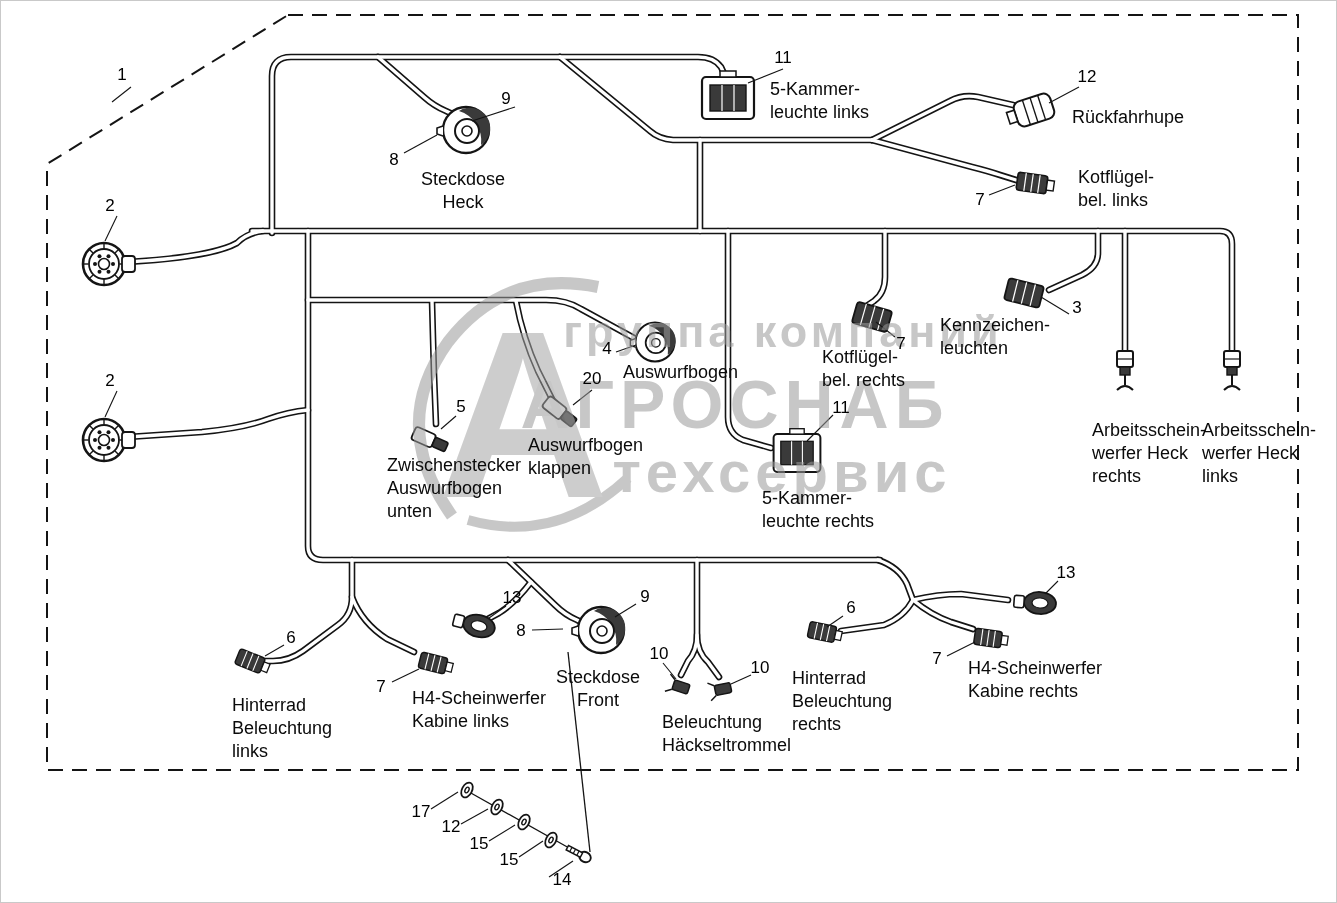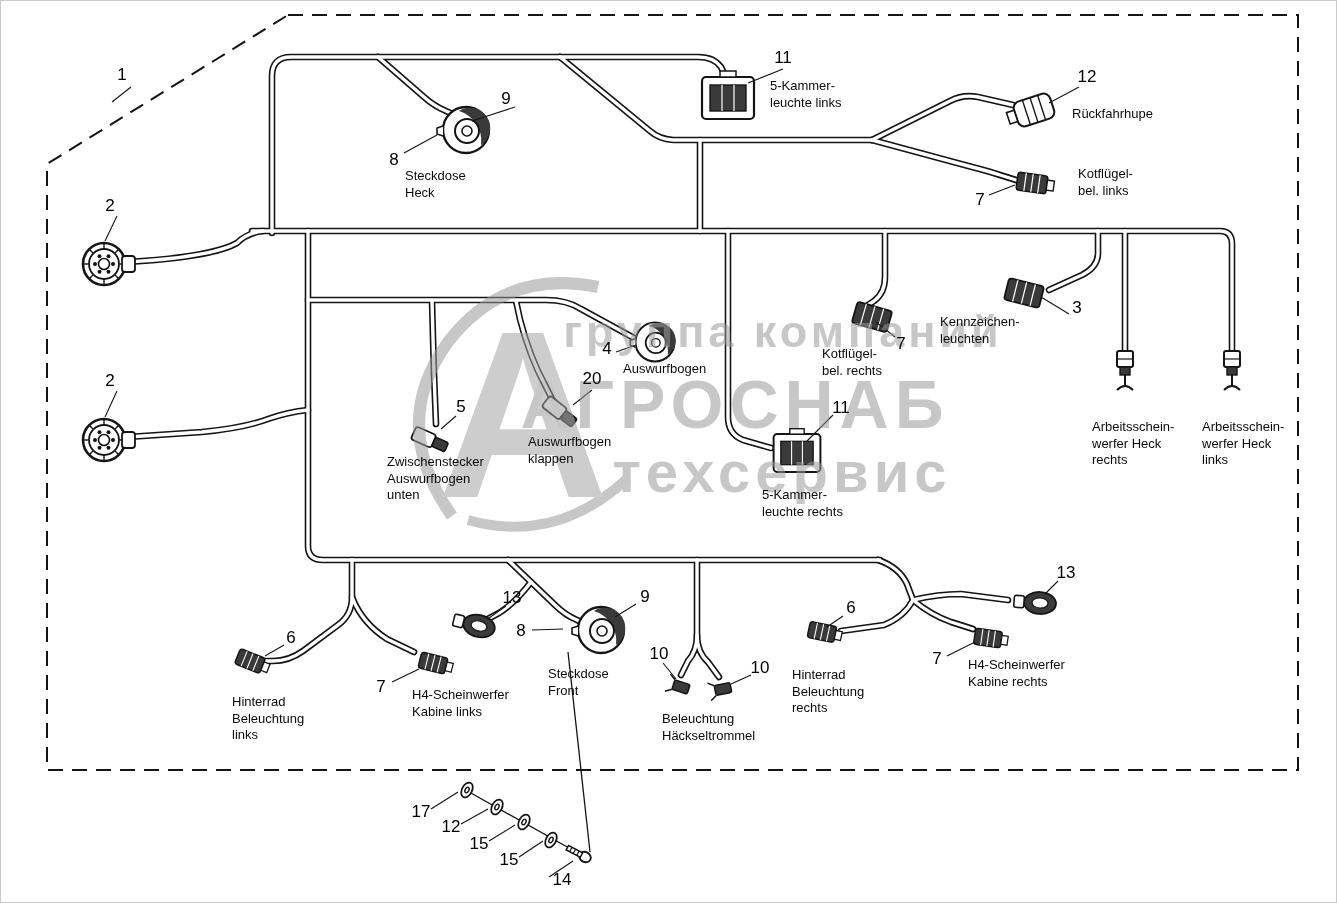--- a/index.html
+++ b/index.html
@@ -13,24 +13,24 @@
   .cable{fill:none;stroke:#141414;stroke-width:6.6;stroke-linejoin:round;stroke-linecap:round;}
   .core{fill:none;stroke:#ffffff;stroke-width:3.4;stroke-linejoin:round;stroke-linecap:round;}
   .thin{fill:none;stroke:#141414;stroke-width:1.3;}
   .leader{stroke:#141414;stroke-width:1.1;}
   .dash{fill:none;stroke:#141414;stroke-width:2;stroke-dasharray:15 9;}
   .num{
     position:absolute;transform:translate(-50%,-50%);
     font-size:17px;color:#000;white-space:nowrap;
   }
   .lbl{
-    position:absolute;font-size:13px;line-height:1.28;color:#0a0a0a;
+    position:absolute;font-size:18px;line-height:1.28;color:#0a0a0a;
     white-space:pre-line;
   }
-  .lbl.center{text-align:left;}
+  .lbl.center{text-align:center;}
 </style>
 </head>
 <body>
 
 <div class="stage">
 
 <svg width="1337" height="903" viewBox="0 0 1337 903">
   <defs>
     <g id="c-round">
       <circle r="21" fill="#fff" stroke="#141414" stroke-width="2.6"></circle>

